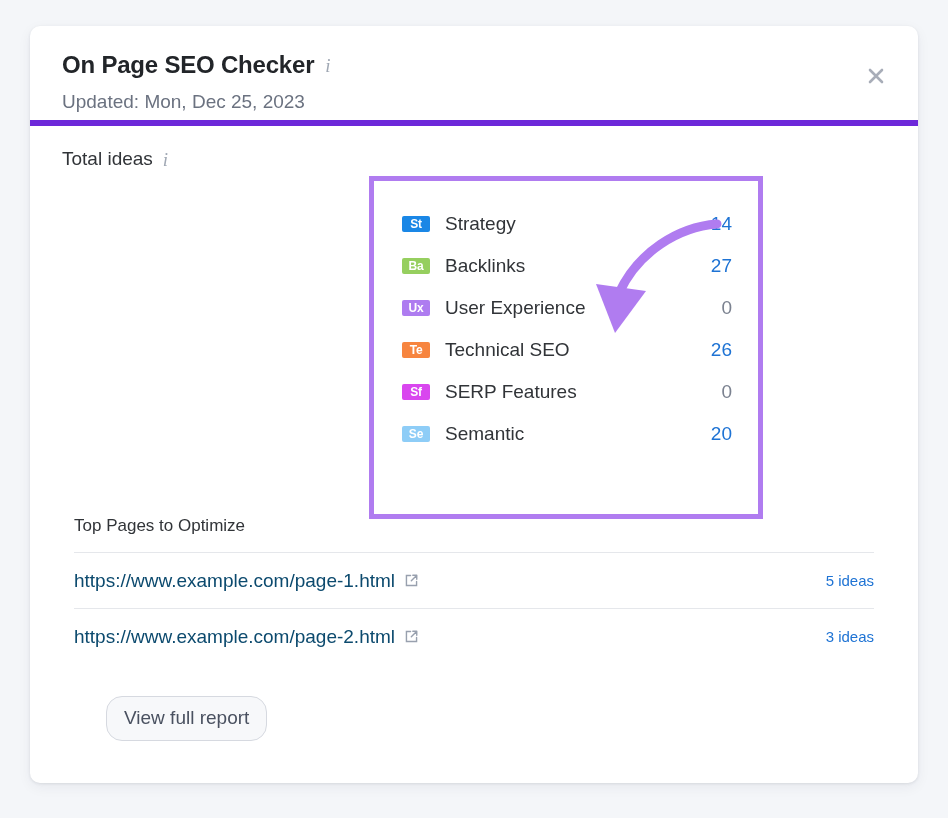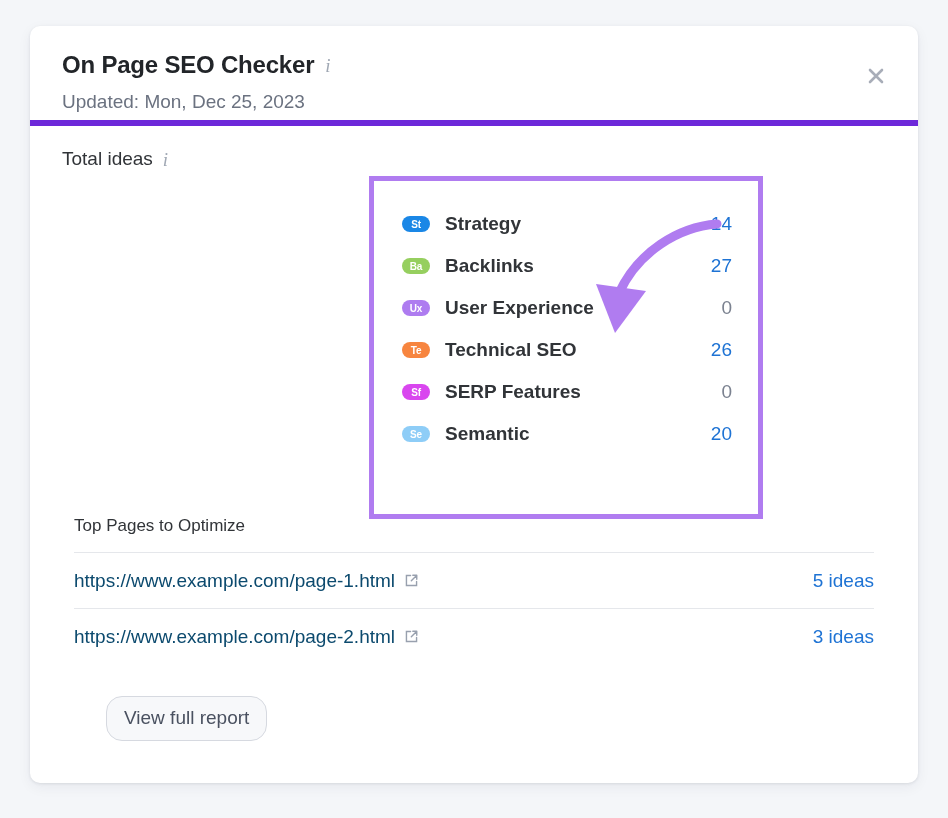--- a/index.html
+++ b/index.html
@@ -157,37 +157,36 @@
   }
   .legend-row {
     display: flex;
     align-items: center;
     height: 42px;
     cursor: pointer;
   }
   .badge {
     width: 28px;
     height: 16px;
-    border-radius: 10px;
+    border-radius: 2px;
     color: #ffffff;
-    font-size: 10px;
+    font-size: 12px;
     font-weight: bold;
     display: flex;
     align-items: center;
     justify-content: center;
     flex: none;
     letter-spacing: -0.2px;
   }
   .legend-name {
     margin-left: 15px;
     font-size: 19px;
     color: #313438;
     flex: 1;
     white-space: nowrap;
-    font-weight: bold;
   }
   .legend-val {
     font-size: 19px;
     text-align: right;
     min-width: 34px;
   }
   .legend-val.link { color: #1e73d4; }
   .legend-val.zero { color: #7b8290; }
 
   
@@ -223,21 +222,21 @@
     align-items: center;
     gap: 9px;
   }
   .page-url {
     font-size: 19px;
     color: #0c4a6e;
     cursor: pointer;
   }
   .ext-icon { display: block; }
   .page-ideas {
-    font-size: 19px;
+    font-size: 15px;
     color: #1e73d4;
     cursor: pointer;
   }
 
   
   .footer {
     padding: 32px 44px 0 44px;
   }
   .view-report-btn {
     display: inline-block;

